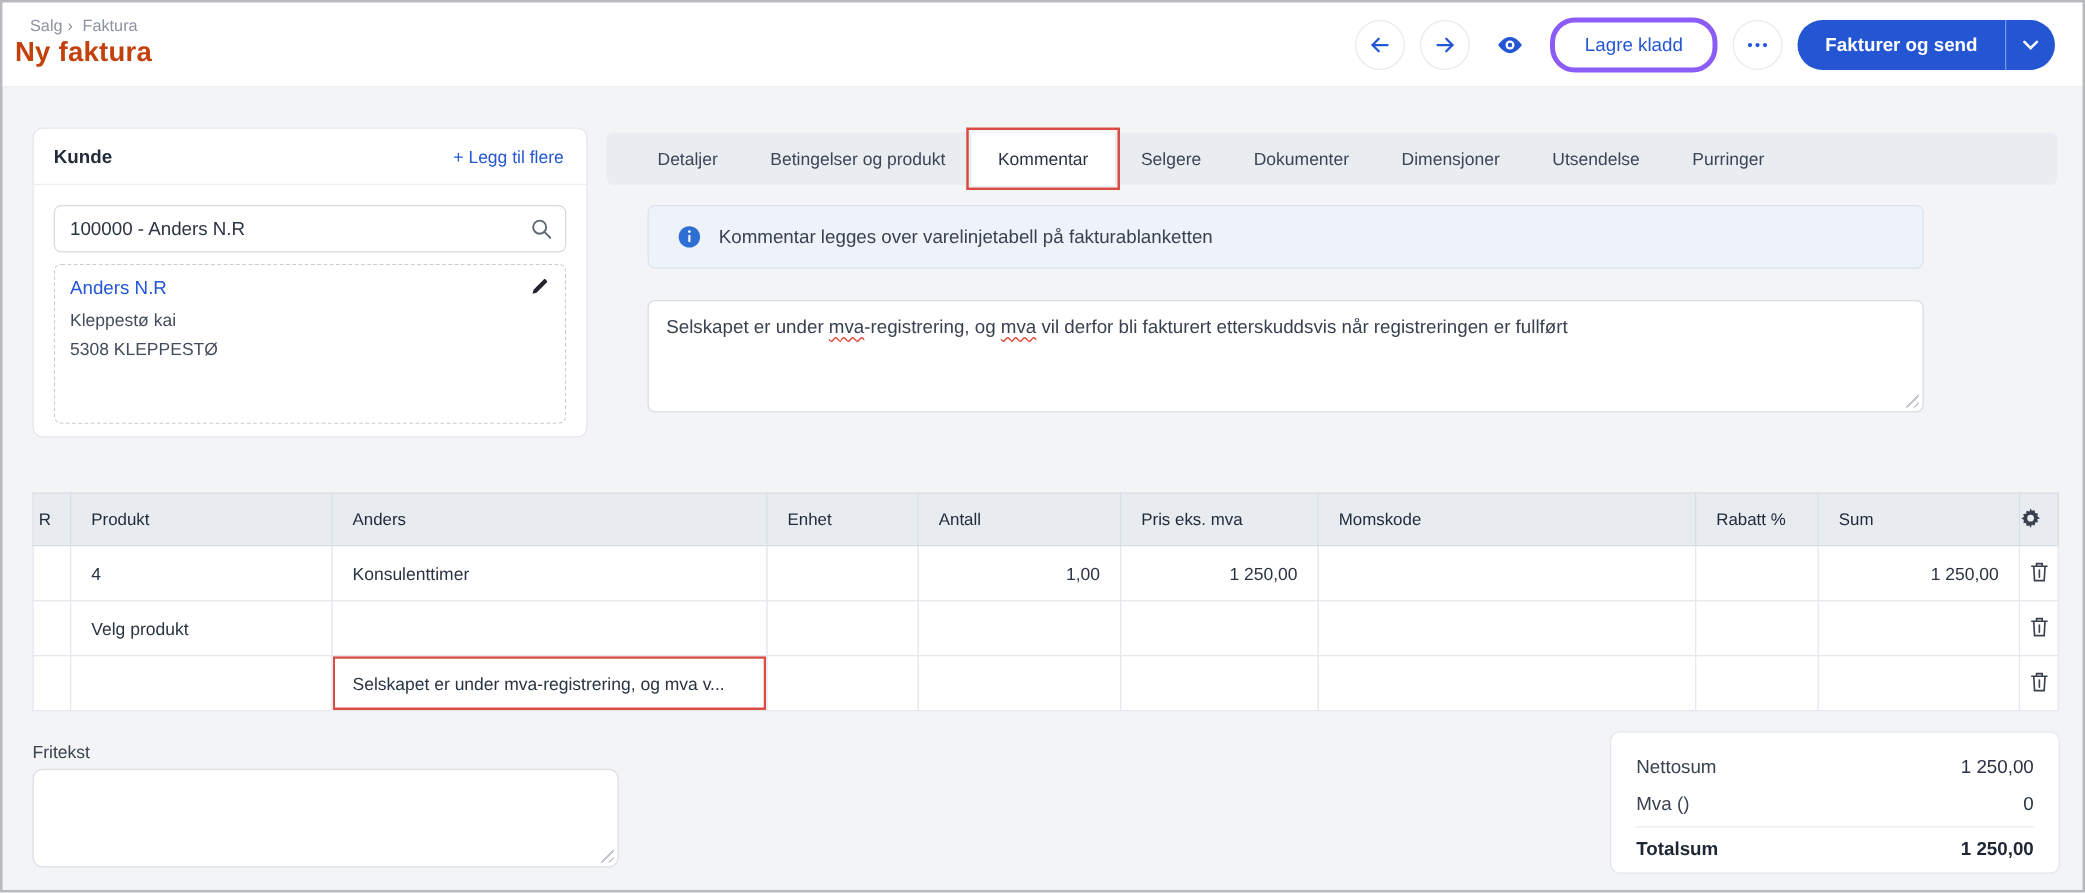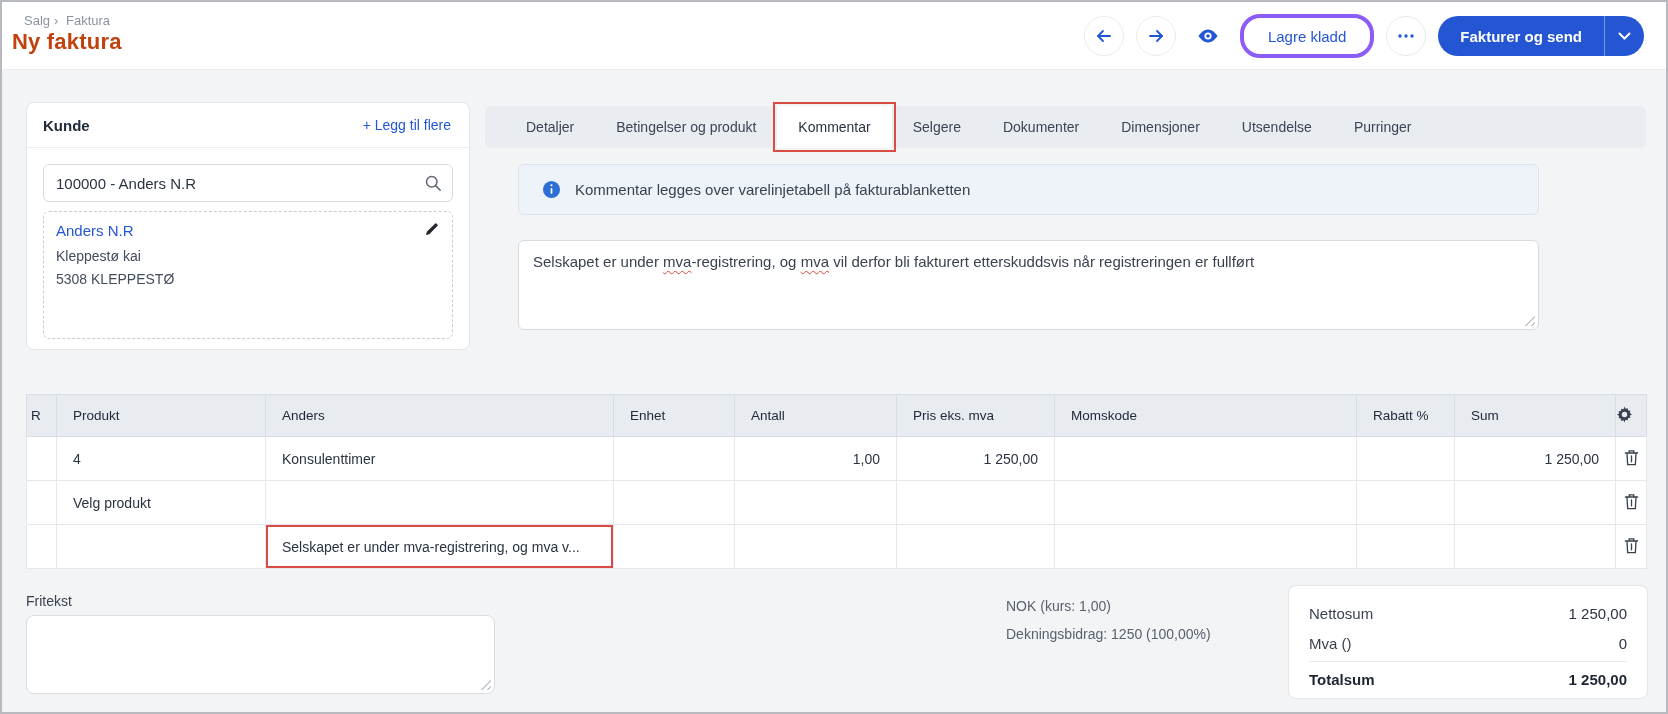--- a/index.html
+++ b/index.html
@@ -261,24 +261,20 @@
                 <path d="M3.2 4.6l.7 11.9h8.2l.7-11.9"></path>
                 <path d="M8 7.4v6.2"></path>
               </svg></span></td>
         </tr>
       </tbody>
   </table>
 
   <div class="fritekst-label">Fritekst</div>
   <div class="fritekst-box grip"></div>
 
-  <div class="currency-info">
-    <div>NOK (kurs: 1,00)</div>
-    <div>Dekningsbidrag: 1250 (100,00%)</div>
-  </div>
 
   <div class="summary-card">
     <div class="summary-row">
       <span>Nettosum</span>
       <span class="val">1 250,00</span>
     </div>
     <div class="summary-row">
       <span>Mva ()</span>
       <span class="val">0</span>
     </div>

